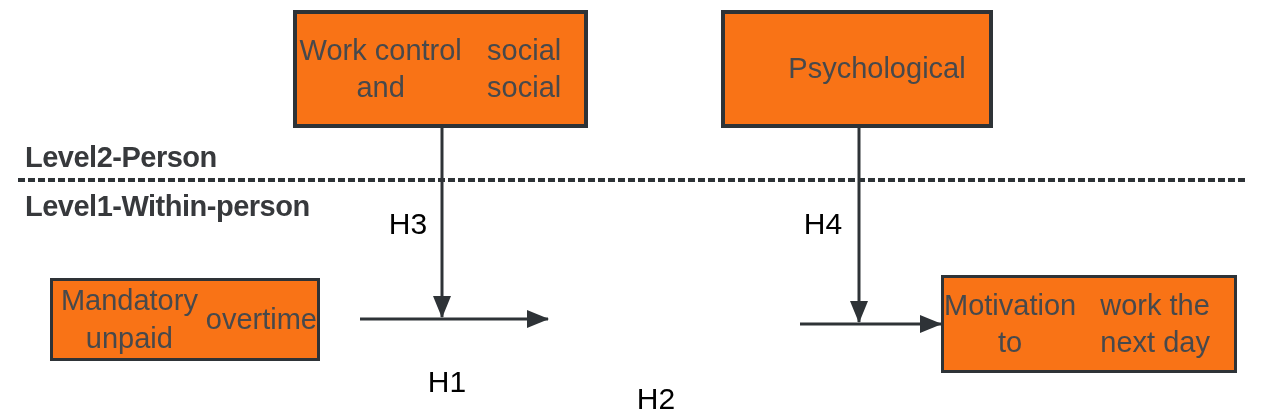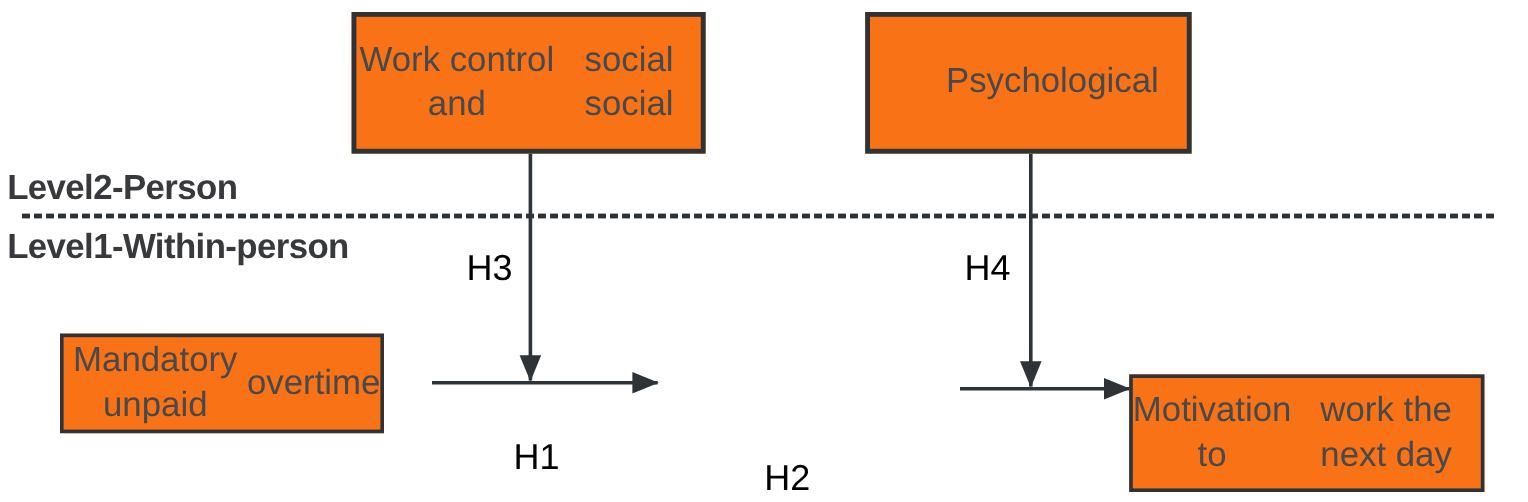--- a/index.html
+++ b/index.html
@@ -34,24 +34,24 @@
     justify-content: center;
     text-align: center;
     color: #47494c;
     font-size: 29px;
     line-height: 1.28;
   }
   .box-work      { left: 293px; top: 10px;  width: 295px; height: 118px; border-width: 4px; }
   .box-psych     { left: 721px; top: 10px;  width: 272px; height: 118px; border-width: 4px; padding-left: 40px; }
   .box-mandatory { left: 50px;  top: 278px; width: 270px; height: 83px;  }
   .box-emotion   { left: 548px; top: 278px; width: 252px; height: 93px;  }
-  .box-motivation{ left: 941px; top: 275px; width: 296px; height: 98px; margin-top: 37px;  }
+  .box-motivation{ left: 941px; top: 275px; width: 296px; height: 98px;  }
   .level-label {
     position: absolute;
-    left: 6px;
+    left: 25px;
     font-size: 29px;
     font-weight: 700;
     color: #37393c;
     white-space: nowrap;
     letter-spacing: -0.5px;
   }
   .level2 { top: 141px; }
   .level1 { top: 190px; }
   .divider {
     position: absolute;

